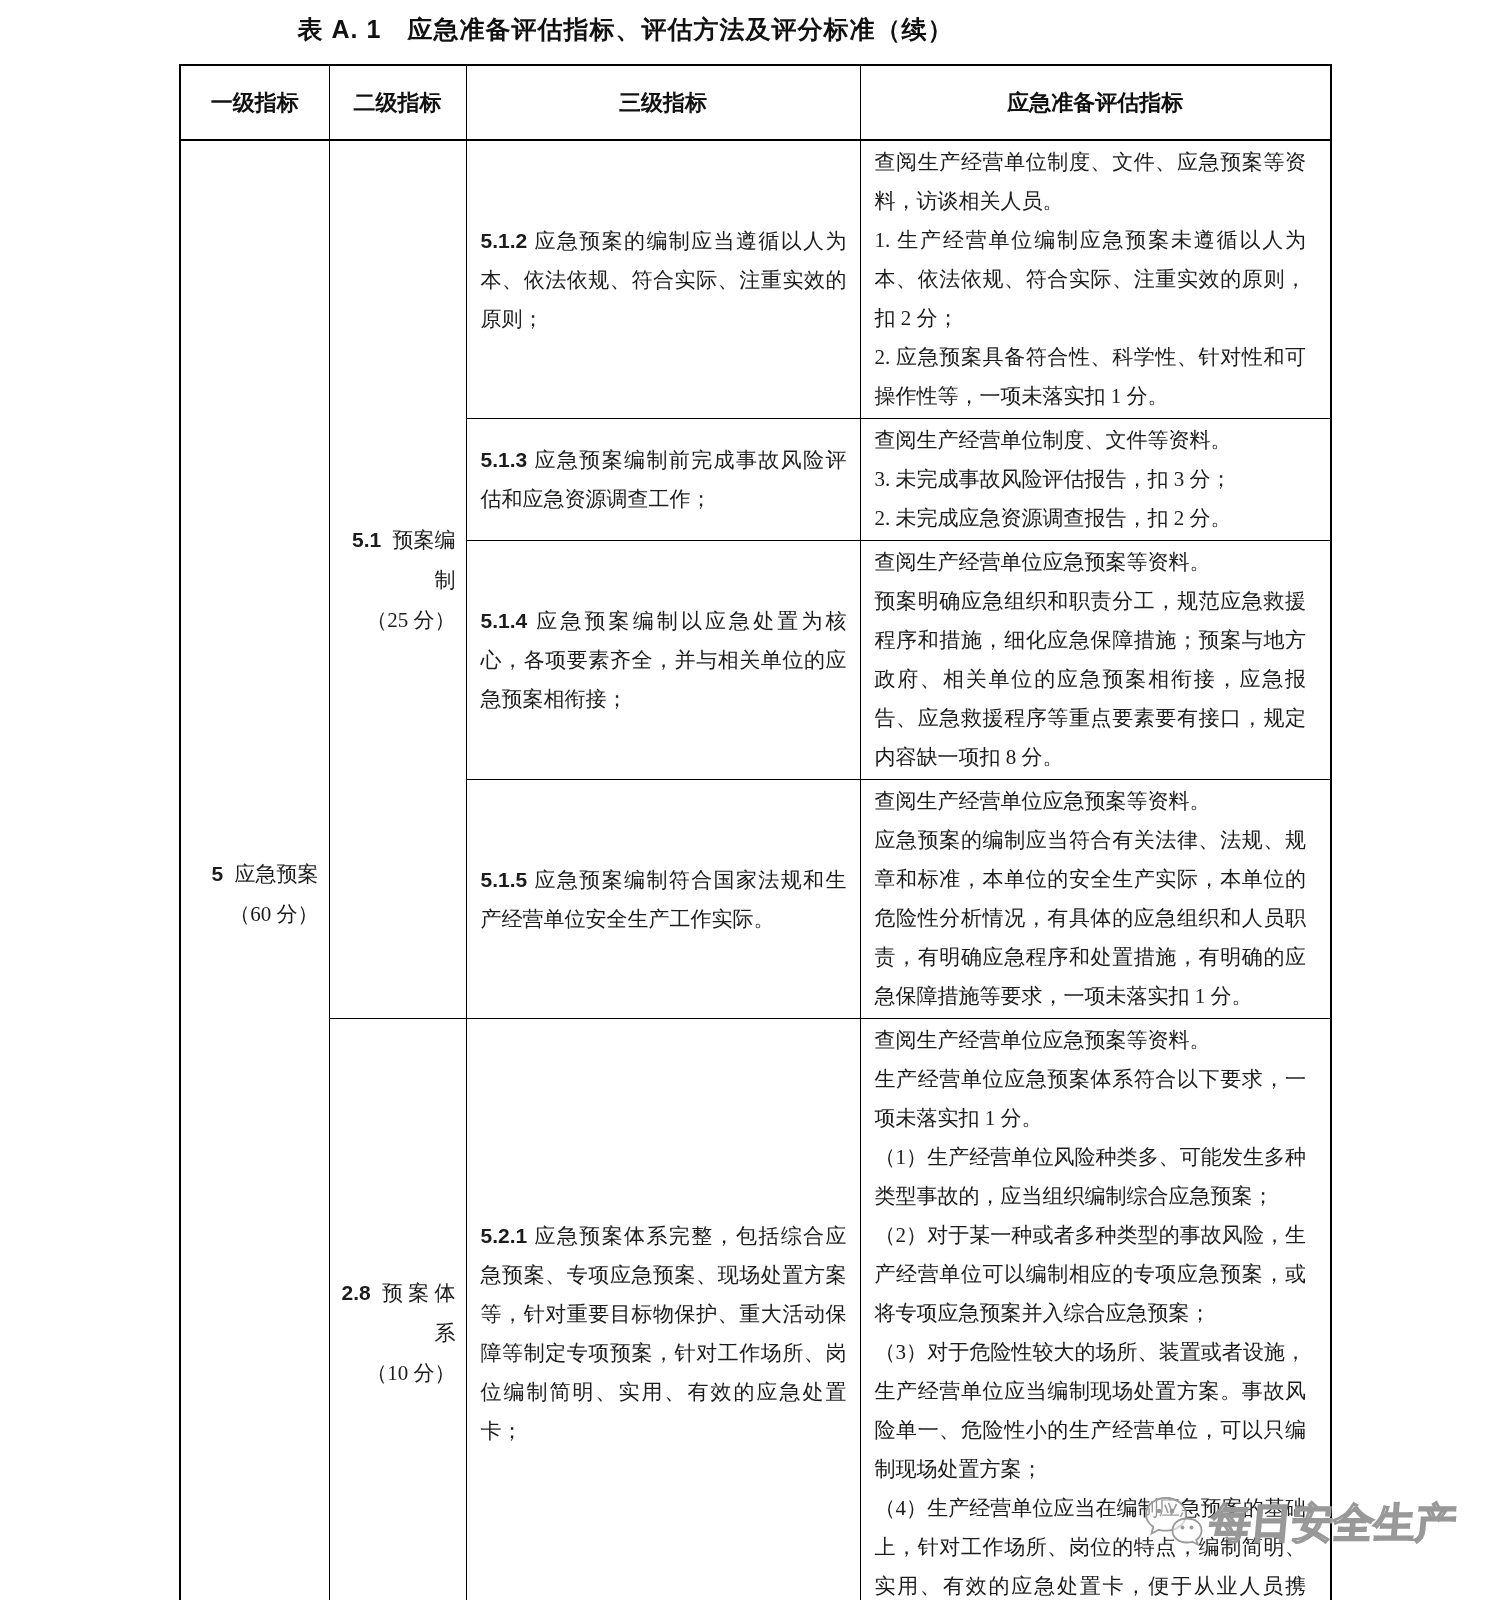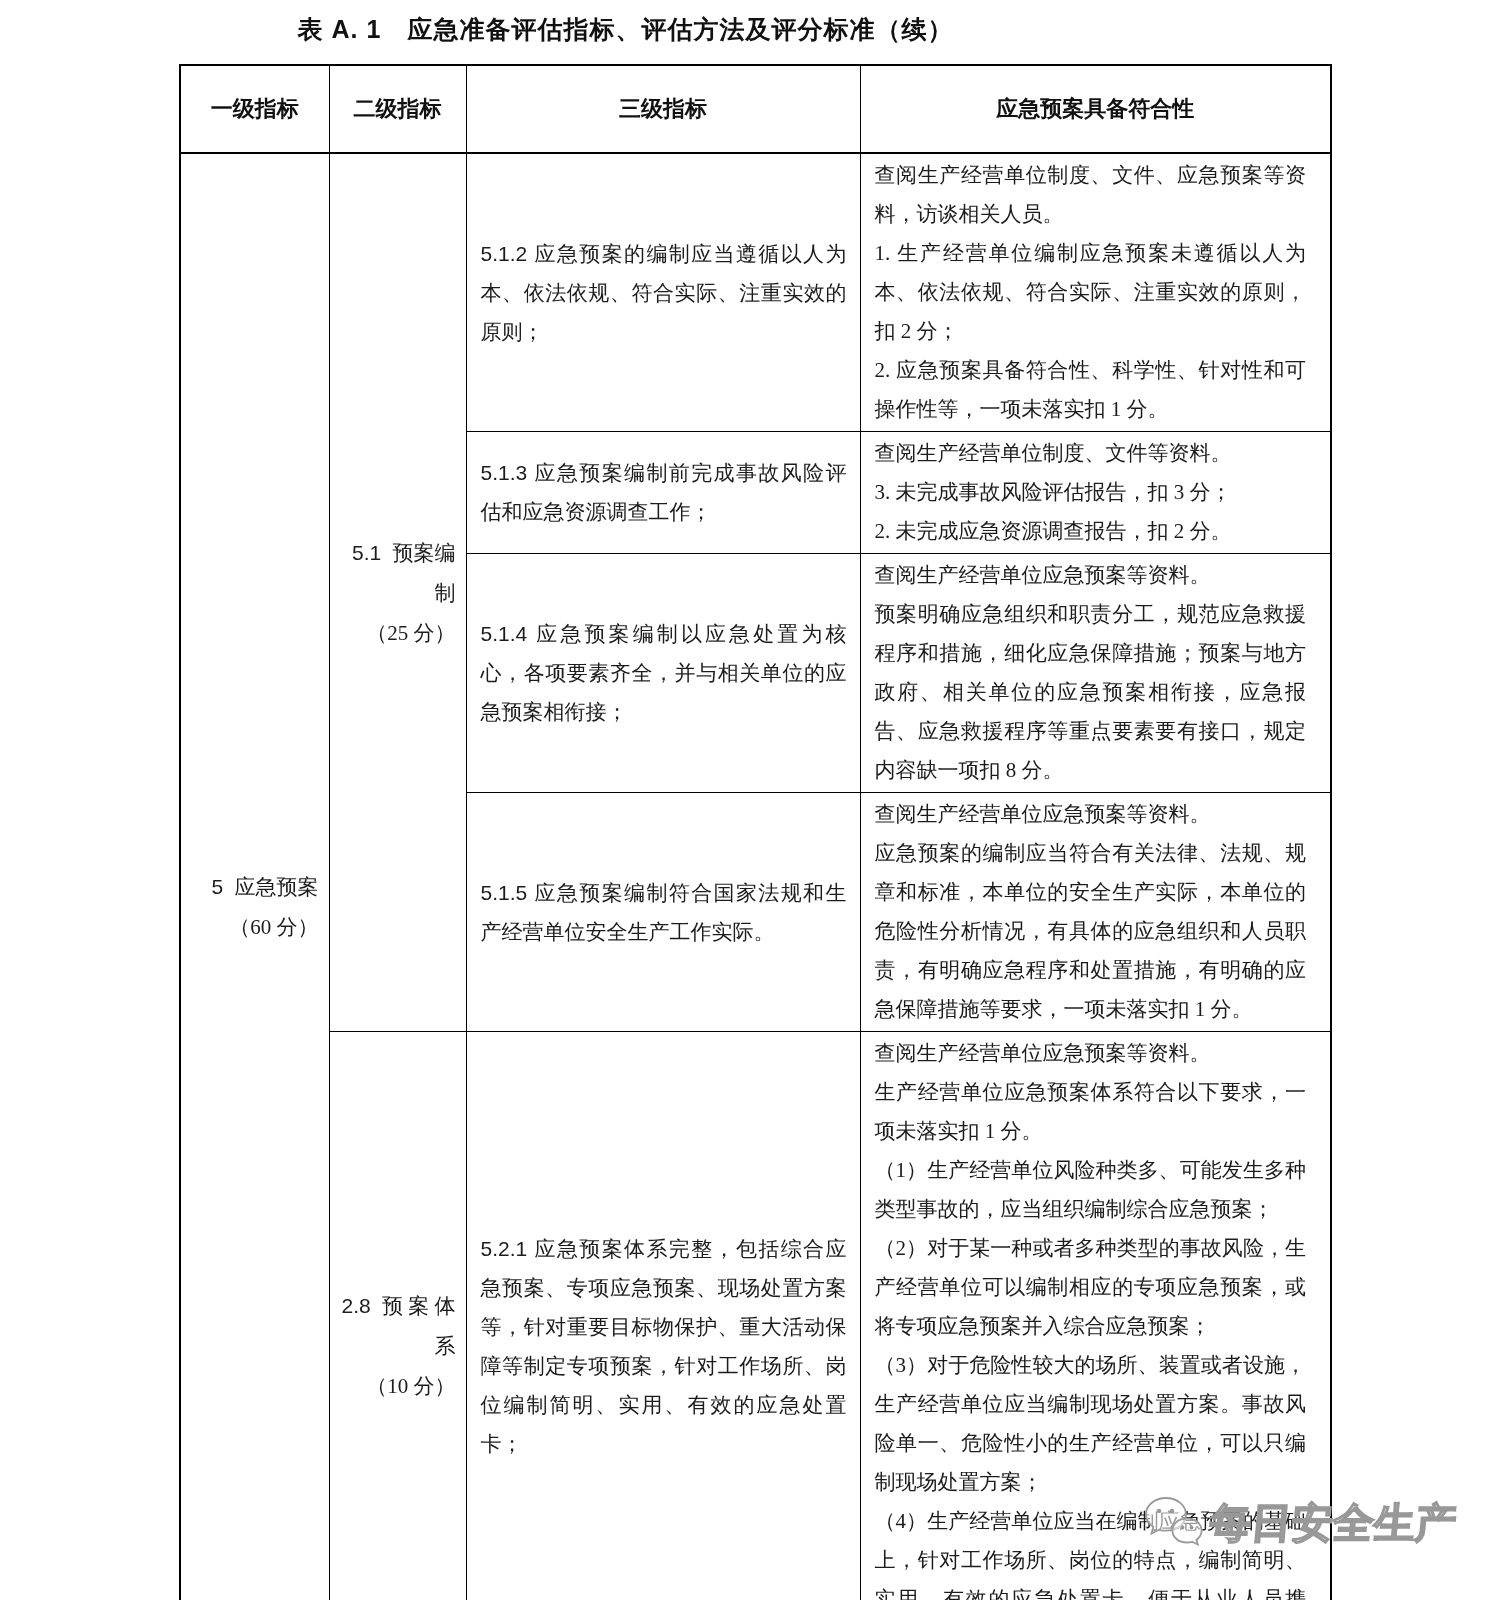--- a/index.html
+++ b/index.html
@@ -27,21 +27,21 @@
     width:1151px;
     border-collapse:collapse;
     table-layout:fixed;
     border:2px solid #000;
   }
   table.assessment th, table.assessment td{
     border:1px solid #000;
     box-sizing:border-box;
     overflow:hidden;
   }
-  tr.h-header{height:88px;}
+  tr.h-header{height:75px;}
   tr.r1{height:278px;}
   tr.r2{height:112px;}
   tr.r3{height:234px;}
   tr.r4{height:236px;}
   tr.r5{height:584px;}
   tr.h-header th{
     border-bottom:2px solid #000;
     font-family:"Liberation Sans","DejaVu Sans",sans-serif;
     font-weight:bold;
     font-size:22px;
@@ -52,21 +52,21 @@
   td.lv-cell{
     vertical-align:middle;
     text-align:right;
     font-size:21px;
     line-height:40px;
     padding:4px 10px 4px 12px;
   }
   td.lv-cell .rest{white-space:pre-wrap;}
   .num{
     font-family:"Liberation Sans","DejaVu Sans",sans-serif;
-    font-weight:400;
+    font-weight:700;
     margin-right:6px;
   }
   td.ind-cell{
     vertical-align:middle;
     text-align:justify;
     font-size:21px;
     line-height:39px;
     padding:6px 13px 6px 14px;
   }
   td.crit-cell{
@@ -110,21 +110,21 @@
       <col style="width:149px">
       <col style="width:137px">
       <col style="width:394px">
       <col style="width:471px">
     </colgroup>
     <tbody>
       <tr class="h-header">
         <th>一级指标</th>
         <th>二级指标</th>
         <th>三级指标</th>
-        <th>应急预案具备符合性</th>
+        <th>应急准备评估指标</th>
       </tr>
 
       <tr class="r1">
         <td class="lv-cell" rowspan="5"><span class="num">5</span><span class="rest"> 应急预案
 （60 分）</span></td>
         <td class="lv-cell" rowspan="4"><span class="num">5.1</span><span class="rest"> 预案编
 制
 （25 分）</span></td>
         <td class="ind-cell"><span class="num">5.1.2</span><span>应急预案的编制应当遵循以人为本、依法依规、符合实际、注重实效的原则；</span></td>
         <td class="crit-cell">

